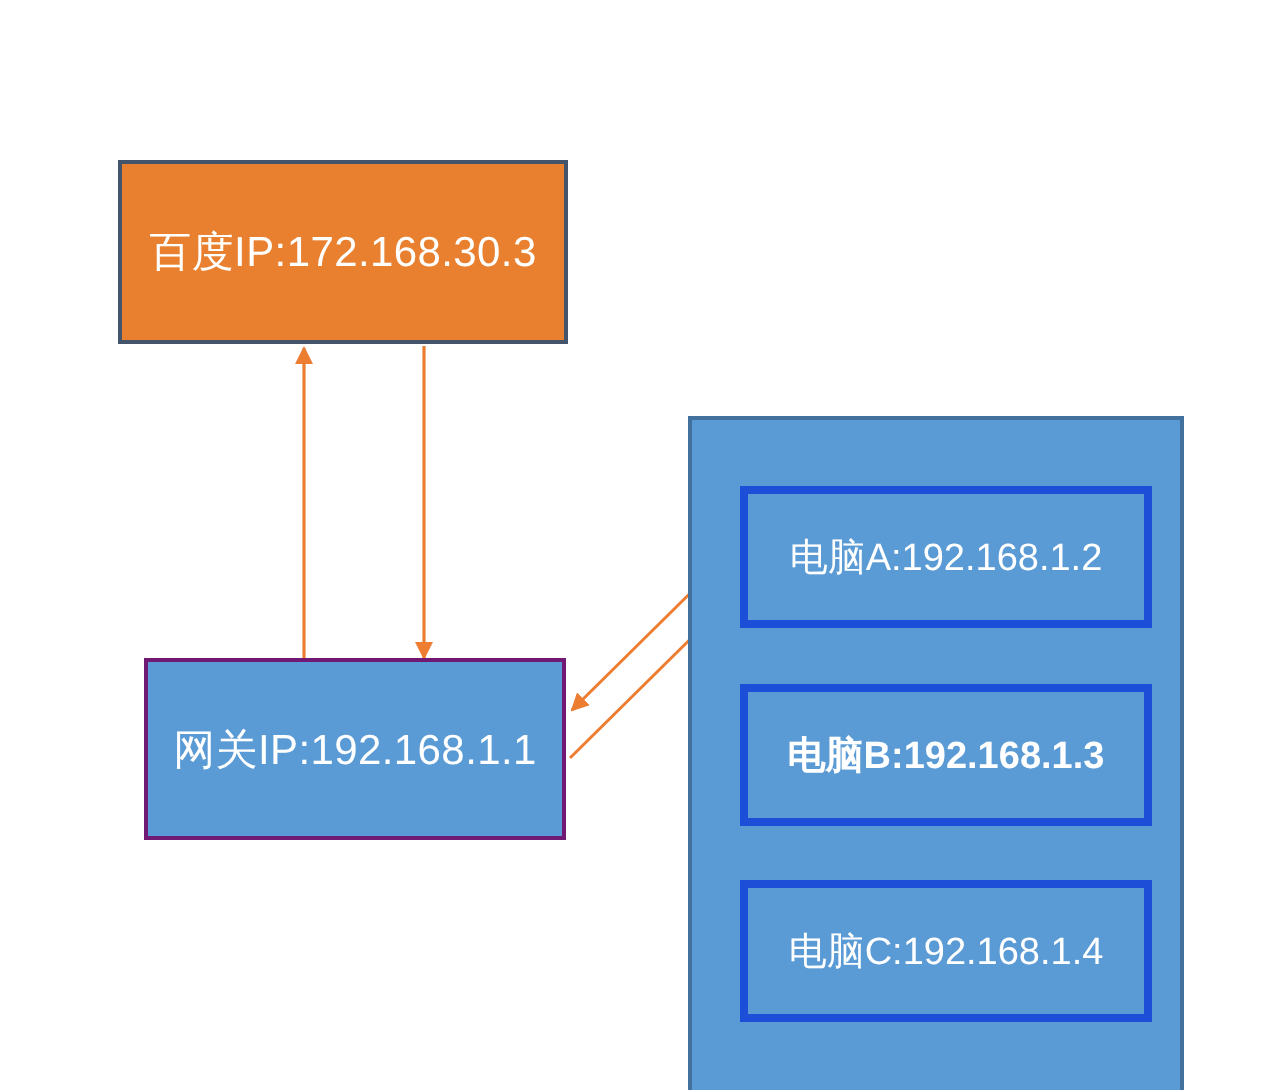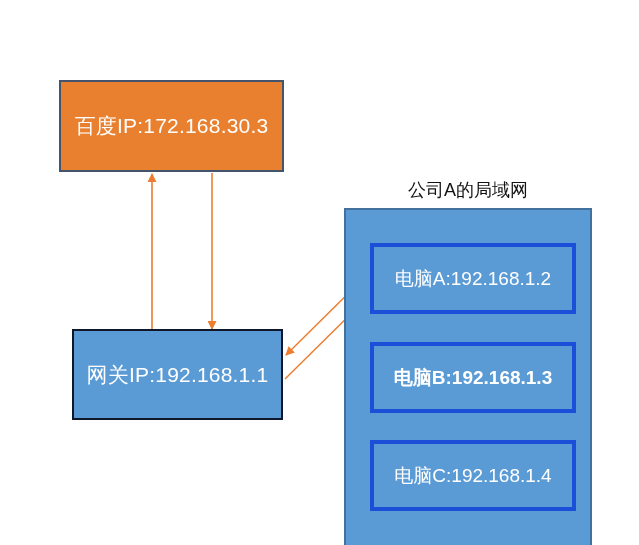--- a/index.html
+++ b/index.html
@@ -36,21 +36,21 @@
     background: #E8802F;
     border: 2px solid #44546A;
     font-size: 21px;
   }
   #gateway-node {
     left: 72px;
     top: 285px;
     width: 211px;
     height: 91px;
     background: #5B9BD5;
-    border: 2px solid #0f172a;
+    border: 2px solid #701a75;
     font-size: 21px;
   }
   #lan-box {
     position: absolute;
     left: 344px;
     top: 164px;
     width: 248px;
     height: 342px;
     box-sizing: border-box;
     background: #5B9BD5;
@@ -125,21 +125,20 @@
 
     <line x1="285" y1="335" x2="372" y2="249" stroke="#ED7D31" stroke-width="1.5" marker-end="url(#ah)"></line>
 
     <line x1="372" y1="226" x2="286" y2="311" stroke="#ED7D31" stroke-width="1.5" marker-end="url(#ah)"></line>
   </svg>
 
   <div class="node" id="baidu-node">百度IP:172.168.30.3</div>
 
   <div class="node" id="gateway-node">网关IP:192.168.1.1</div>
 
-  <div id="lan-title">公司A的局域网</div>
 
   <div id="lan-box"></div>
 
   <div class="pc-node" id="pc-a-node">电脑A:192.168.1.2</div>
 
   <div class="pc-node" id="pc-b-node">电脑B:192.168.1.3</div>
 
   <div class="pc-node" id="pc-c-node">电脑C:192.168.1.4</div>
 
 

